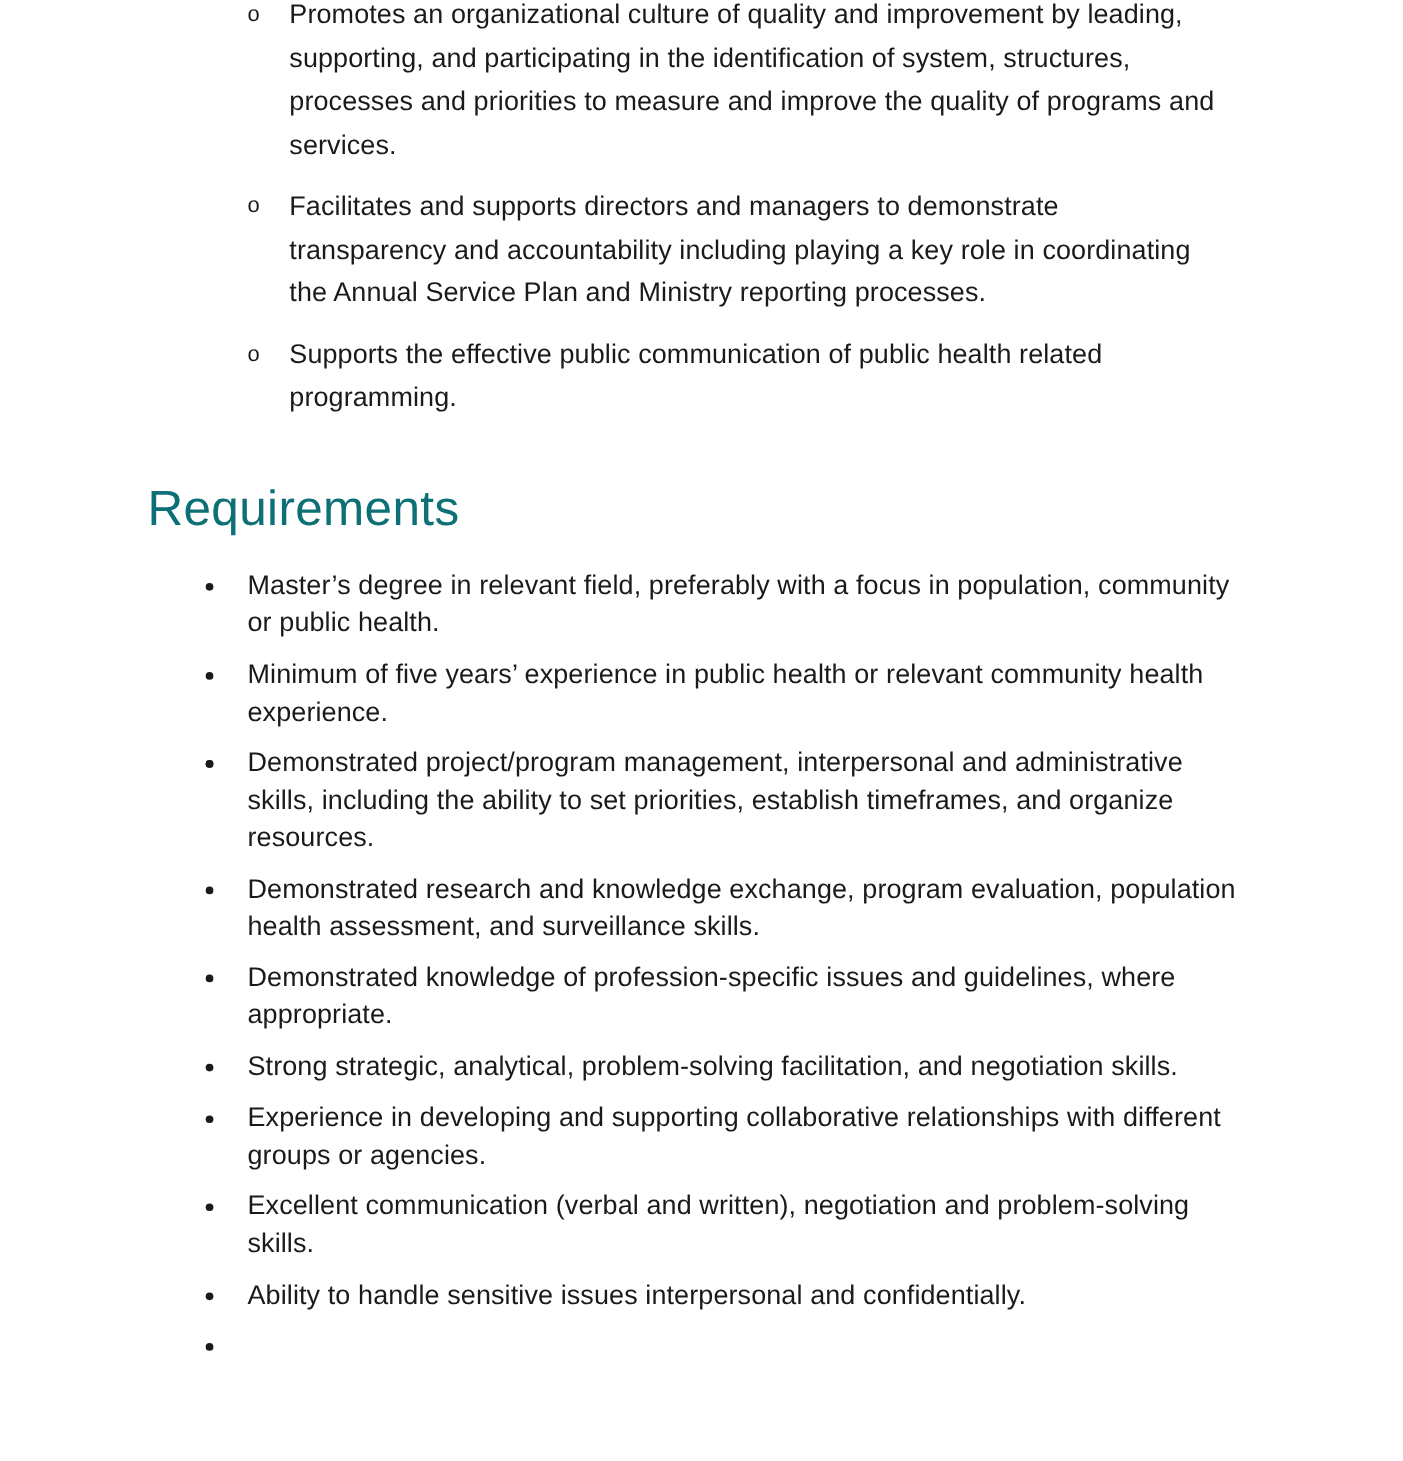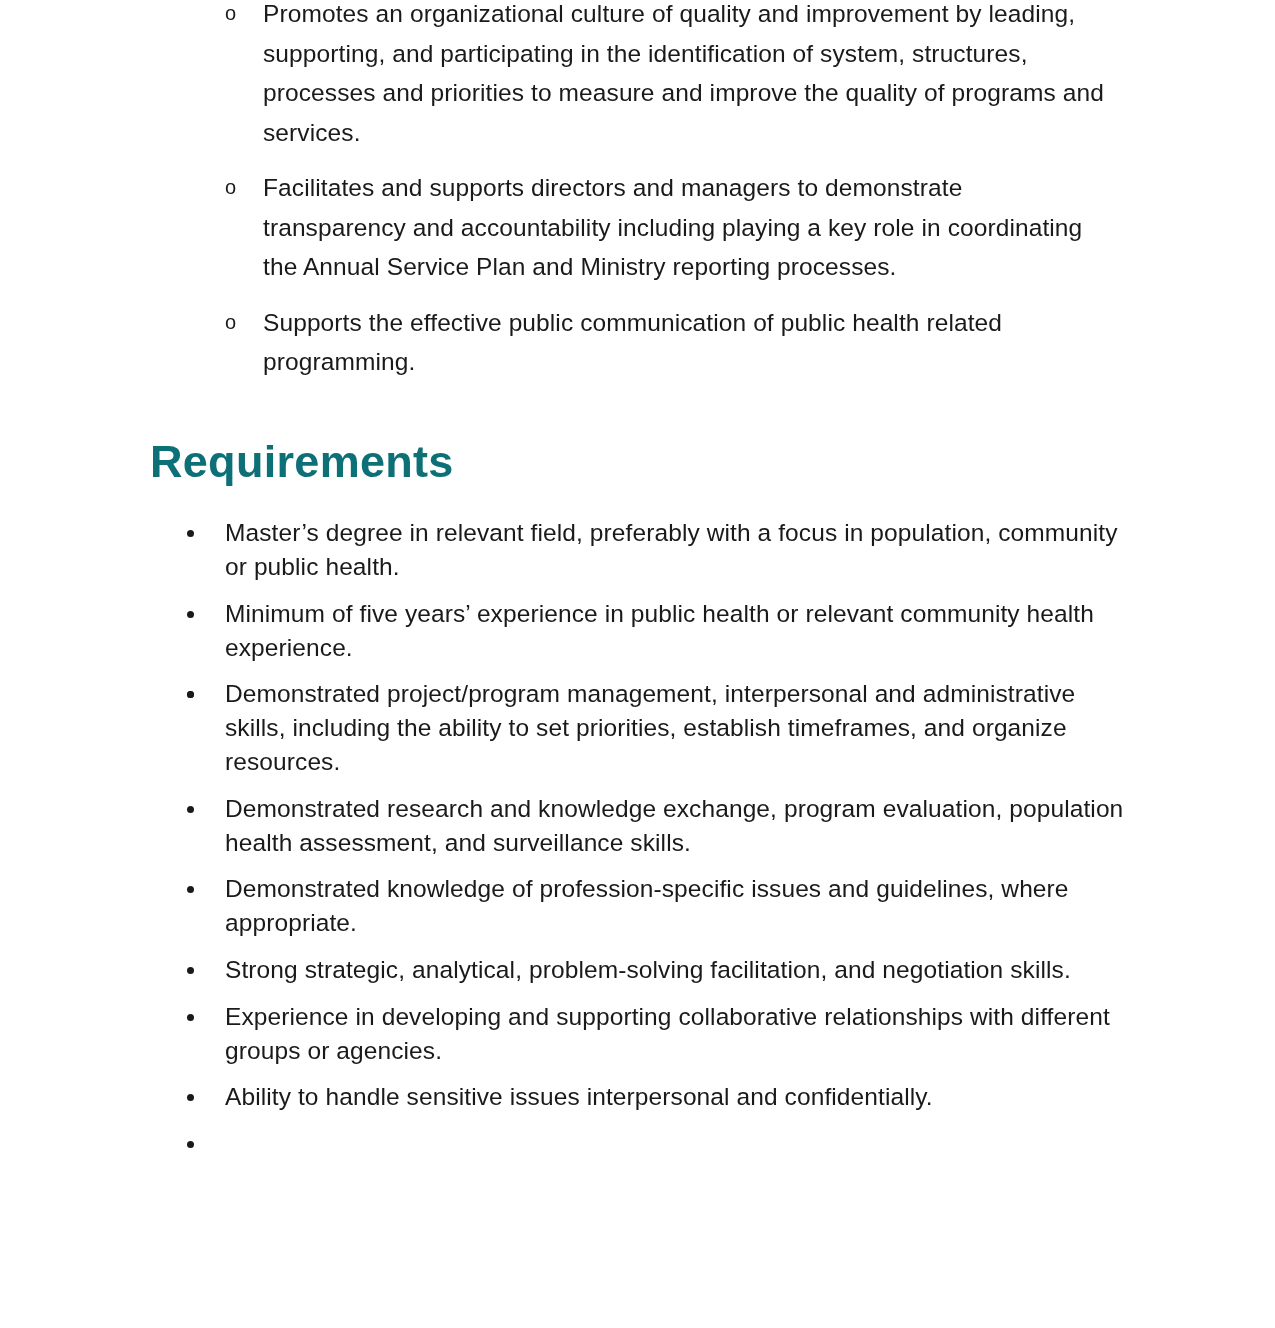--- a/index.html
+++ b/index.html
@@ -44,25 +44,25 @@
       position: absolute;
       left: 0;
       top: 0;
       font-size: 20px;
       line-height: 39.5px;
       color: #1a1a1a;
     }
     
     .section-heading {
       position: absolute;
-      left: 150px;
+      left: 134px;
       top: 432px;
       margin: 0;
       font-size: 45px;
-      font-weight: bold;
+      font-weight: normal;
       color: #0e7077;
       letter-spacing: 0.3px;
       line-height: 60px;
     }
     
     .req-list {
       position: absolute;
       left: 185px;
       top: 516px;
       width: 950px;
@@ -137,20 +137,24 @@
     <li class="req-item">
       <span class="req-bullet"></span>
       <span>Strong strategic, analytical, problem-solving facilitation, and negotiation skills.</span>
     </li>
     <li class="req-item">
       <span class="req-bullet"></span>
       <span>Experience in developing and supporting collaborative relationships with different groups or agencies.</span>
     </li>
     <li class="req-item">
       <span class="req-bullet"></span>
+      <span>Excellent communication (verbal and written), negotiation and problem-solving skills.</span>
+    </li>
+    <li class="req-item">
+      <span class="req-bullet"></span>
       <span>Ability to handle sensitive issues interpersonal and confidentially.</span>
     </li>
     <li class="req-item">
       <span class="req-bullet"></span>
     </li>
   </ul>
 
 </div>
 
 </body></html>

